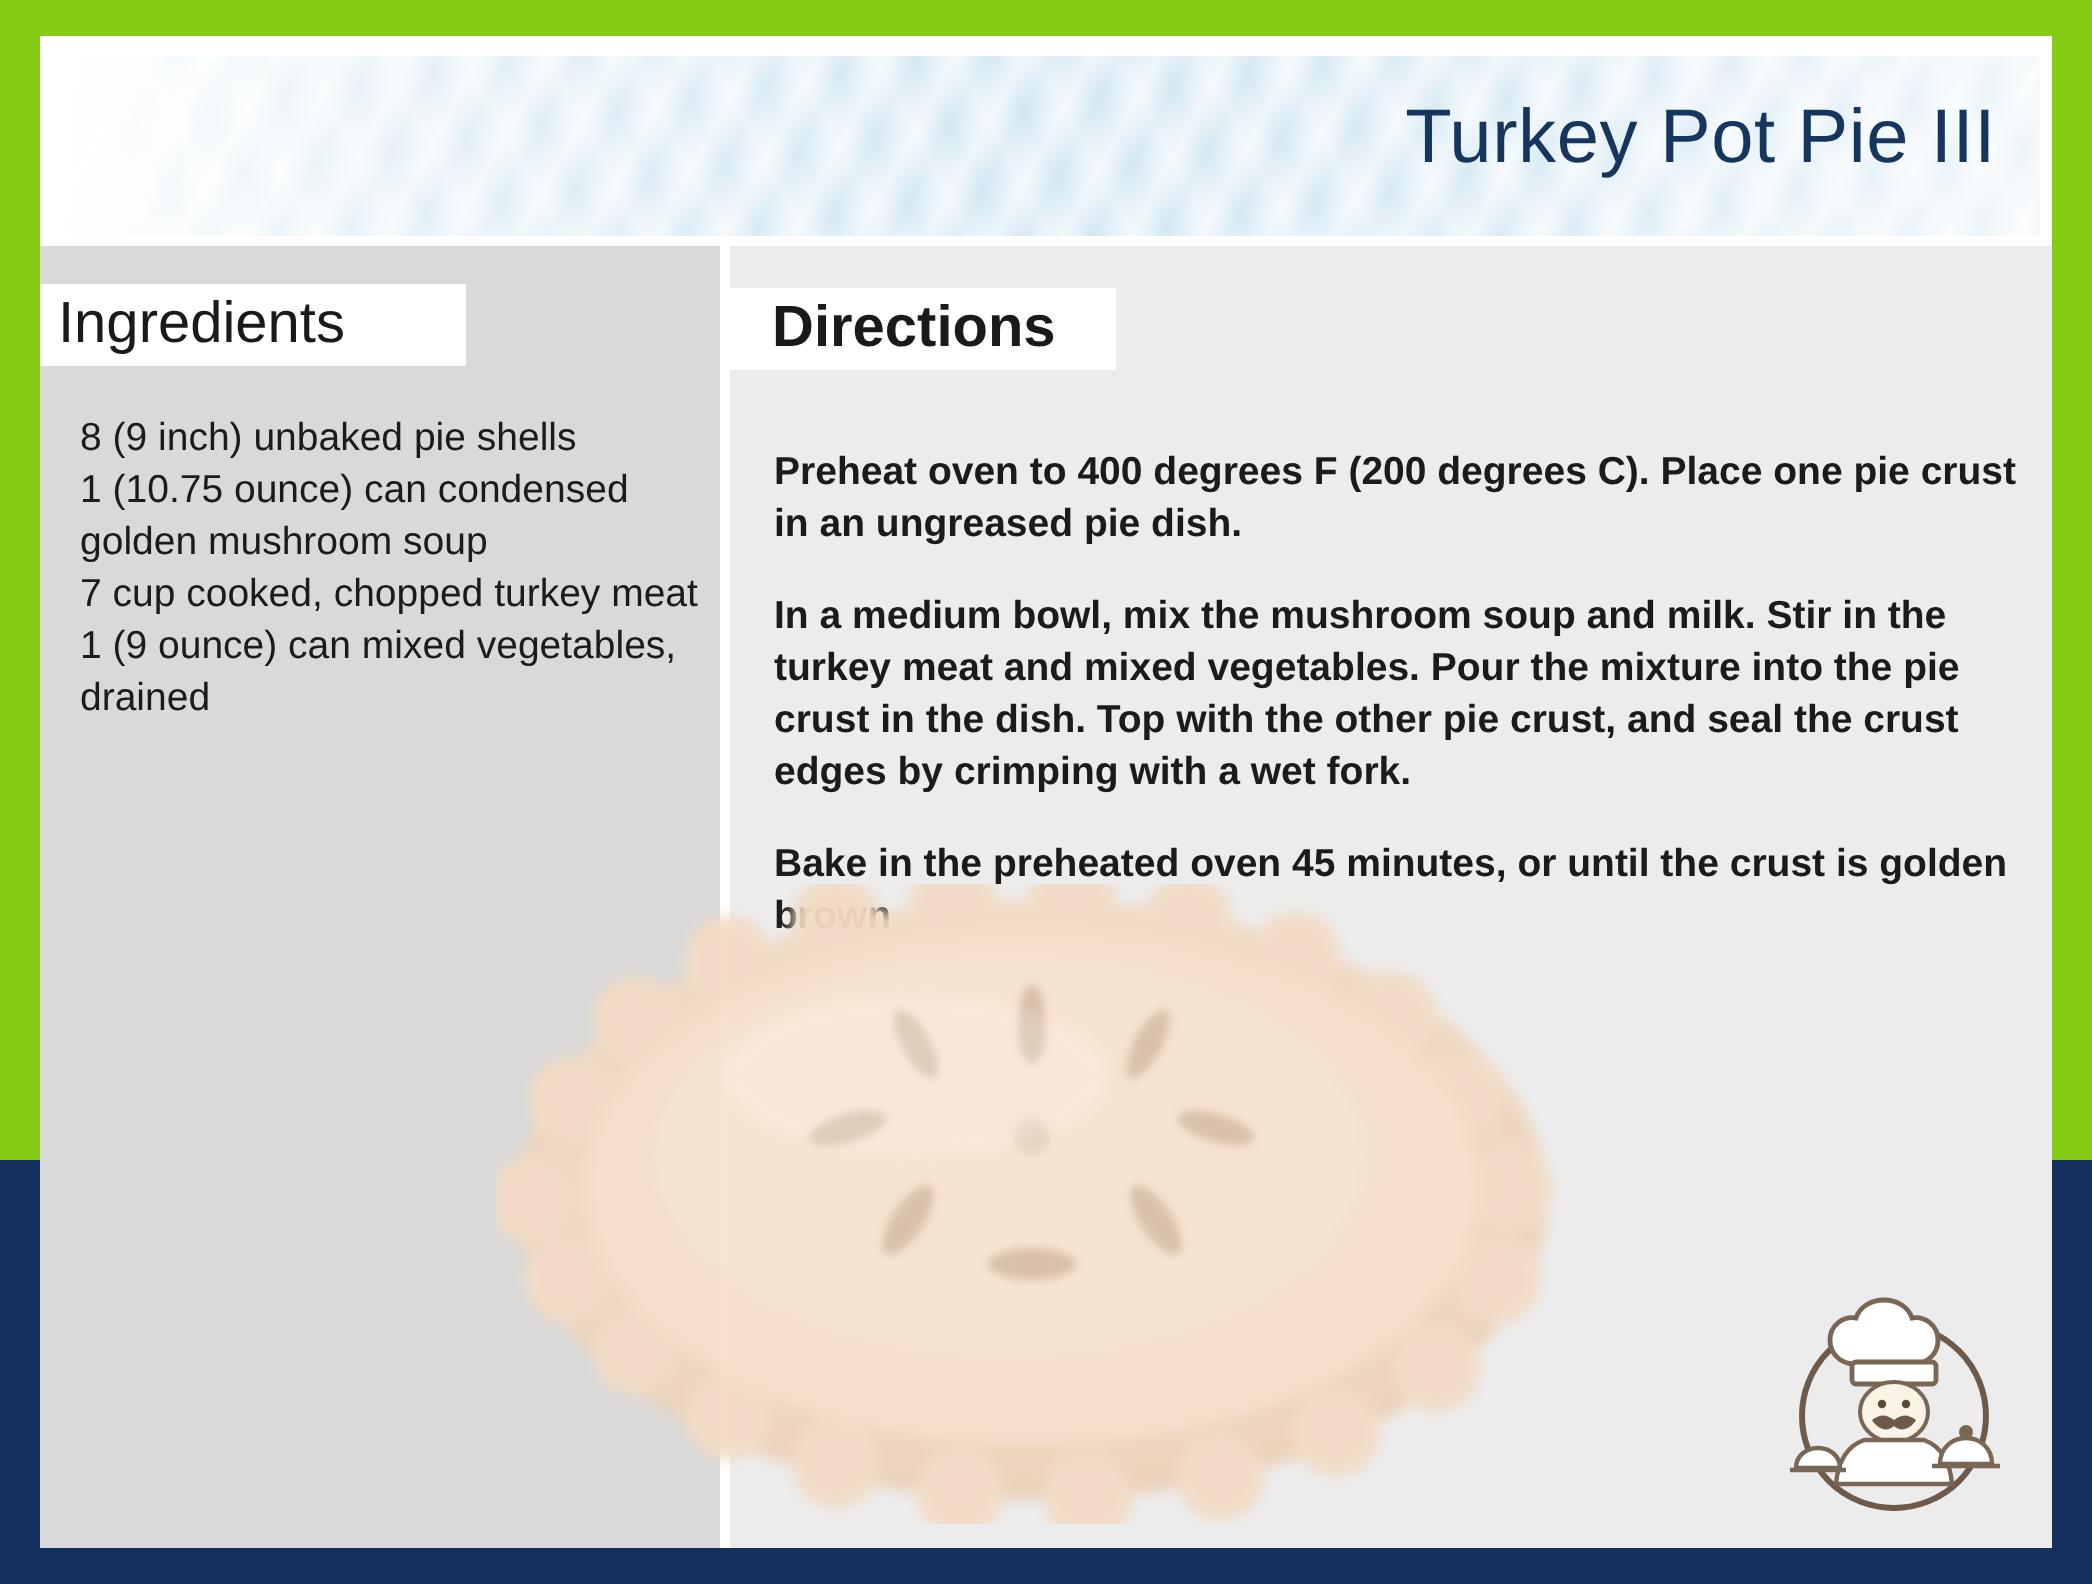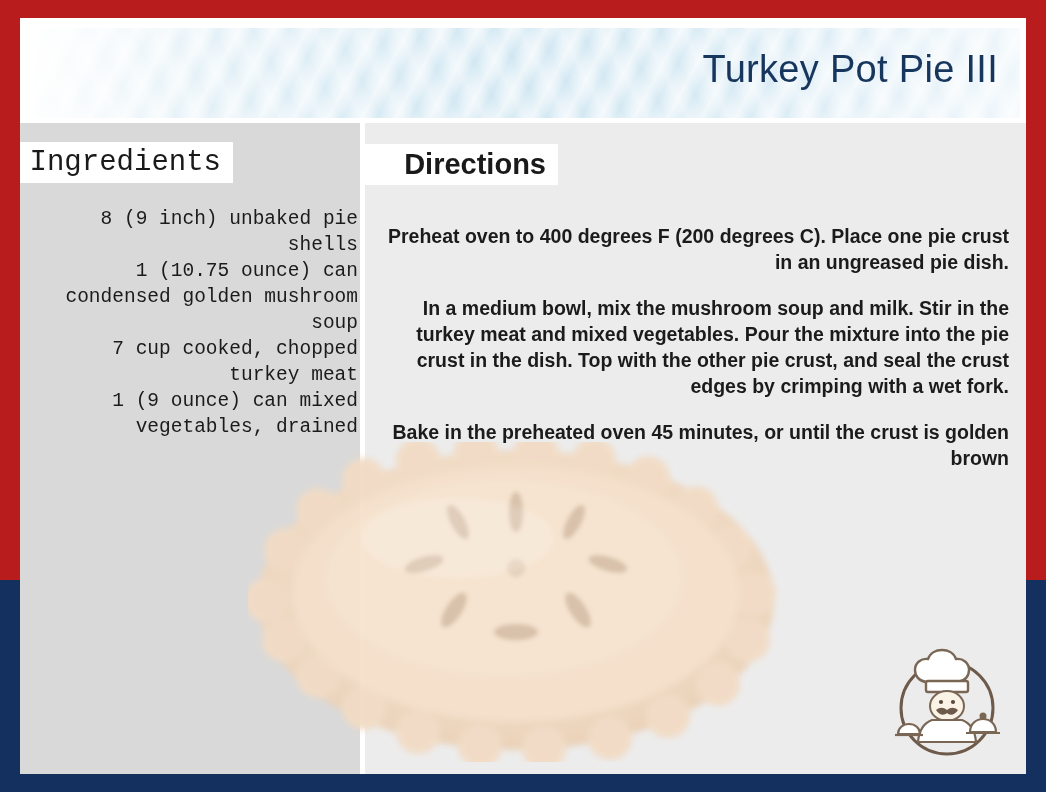--- a/index.html
+++ b/index.html
@@ -12,23 +12,22 @@
     height: 792px;
     font-family: "Liberation Sans", sans-serif;
     overflow: hidden;
   }
 
   .slide-frame {
     position: absolute;
     left: 0; top: 0;
     width: 1046px;
     height: 580px;
-    background: #b91c1c;
+    background: #84cc16;
     box-sizing: border-box;
-    text-align: right;
   }
 
   .slide {
     position: absolute;
     left: 20px;
     top: 18px;
     width: 1006px;
     height: 756px;
     background: #ffffff;
     overflow: hidden;
@@ -63,21 +62,20 @@
   }
 
   
   .ingredients-panel {
     position: absolute;
     left: 0px;
     top: 105px;
     width: 340px;
     height: 651px;
     background: #d9d9d9;
-    font-family: Liberation Mono, monospace;
   }
   .directions-panel {
     position: absolute;
     left: 345px;
     top: 105px;
     width: 661px;
     height: 651px;
     background: #ececec;
     font-weight: bold;
   }

